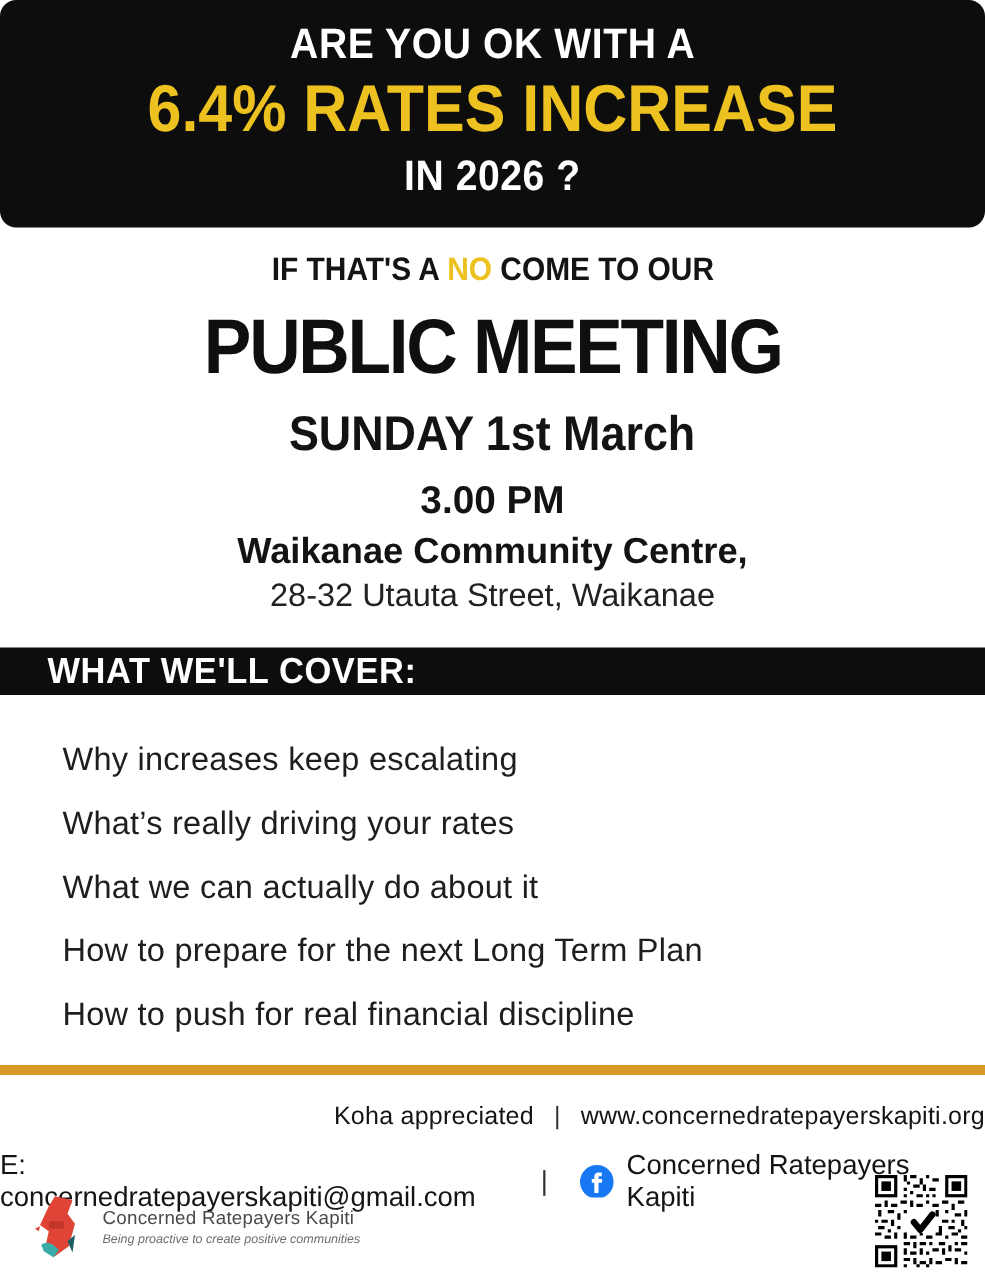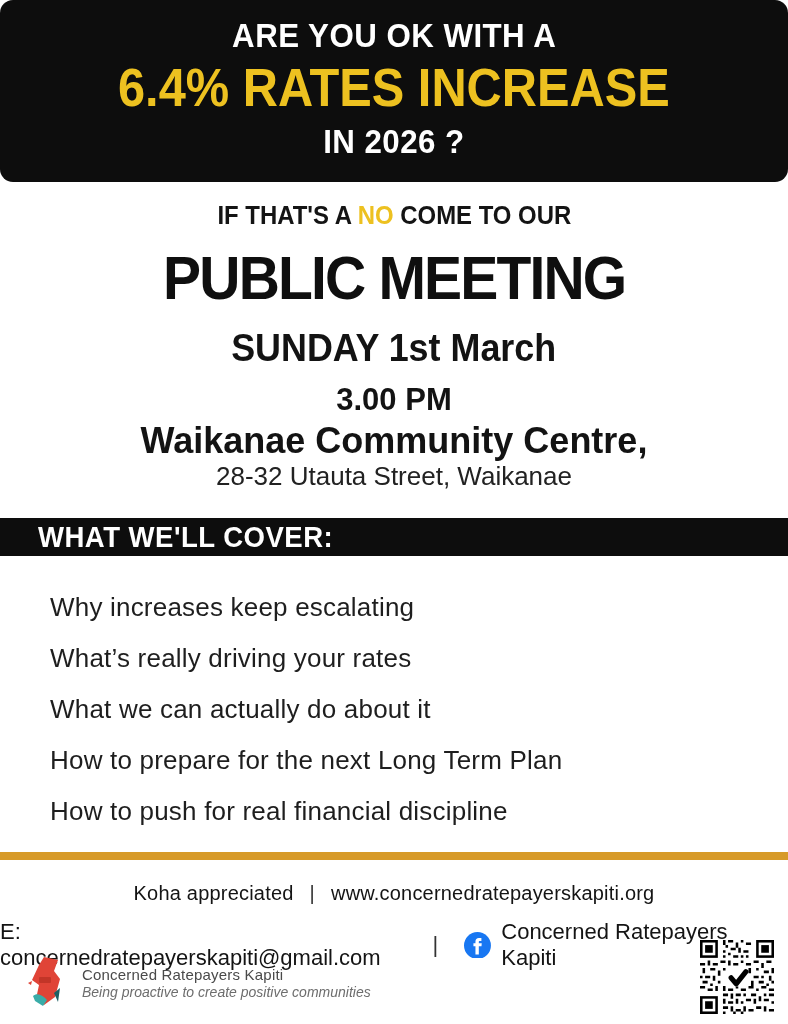--- a/index.html
+++ b/index.html
@@ -45,21 +45,21 @@
   .event-date {
     text-align: center; margin-top: 16px;
     font-size: 39px; font-weight: bold; line-height: 44px; color: #131313;
   }
   .event-time {
     text-align: center; margin-top: 12px;
     font-size: 31px; font-weight: bold; line-height: 36px; color: #131313;
   }
   .event-venue {
     text-align: center; margin-top: 6px;
-    font-size: 36px; font-weight: bold; line-height: 34px; color: #131313;
+    font-size: 29px; font-weight: bold; line-height: 34px; color: #131313;
   }
   .event-address {
     text-align: center; margin-top: 2px;
     font-size: 26px; font-weight: normal; line-height: 32px; color: #222;
   }
 
   
   .cover-bar {
     margin-top: 26px;
     background: #0d0d0d; height: 38px;
@@ -76,41 +76,41 @@
   .agenda li {
     font-size: 26px; line-height: 30px; color: #1e1e1e;
     margin-bottom: 21px; font-weight: normal; letter-spacing: 0.2px;
   }
 
   
   .gold-divider { margin-top: 26px; height: 8px; background: #d79a28; width: 100%; }
 
   
   .footer-line1 {
-    margin-top: 20px; text-align: center;
+    margin-top: 20px; text-align: right;
     font-size: 20px; line-height: 26px; color: #141414; font-weight: normal;
     letter-spacing: 0.2px;
   }
   .footer-line1 .pipe { margin: 0 16px; color: #333; }
   .footer-line2 {
     margin-top: 13px;
     display: flex; align-items: center; justify-content: center;
     font-size: 22px; color: #141414;
   }
   .footer-line2 .pipe { margin: 0 26px; color: #333; }
   .fb-wrap { display: flex; align-items: center; gap: 10px; }
   .fb-icon { width: 27px; height: 27px; display: inline-block; }
 
   .org-block {
     position: absolute; left: 26px; top: 955px;
     display: flex; align-items: center; gap: 12px;
   }
   .org-logo { width: 44px; height: 54px; }
   .org-name { font-size: 15px; color: #4a4a4a; line-height: 20px; letter-spacing: 0.2px; }
-  .org-tagline { font-size: 14px; color: #6d6d6d; font-style: italic; line-height: 14px; }
+  .org-tagline { font-size: 10px; color: #6d6d6d; font-style: italic; line-height: 14px; }
 
   .qr-block { position: absolute; right: 14px; top: 940px; width: 74px; height: 74px; background: #fff; }
   .qr-block svg { width: 74px; height: 74px; }
 </style>
 </head>
 <body>
 
 <div class="flyer">
 
   <div class="banner">

